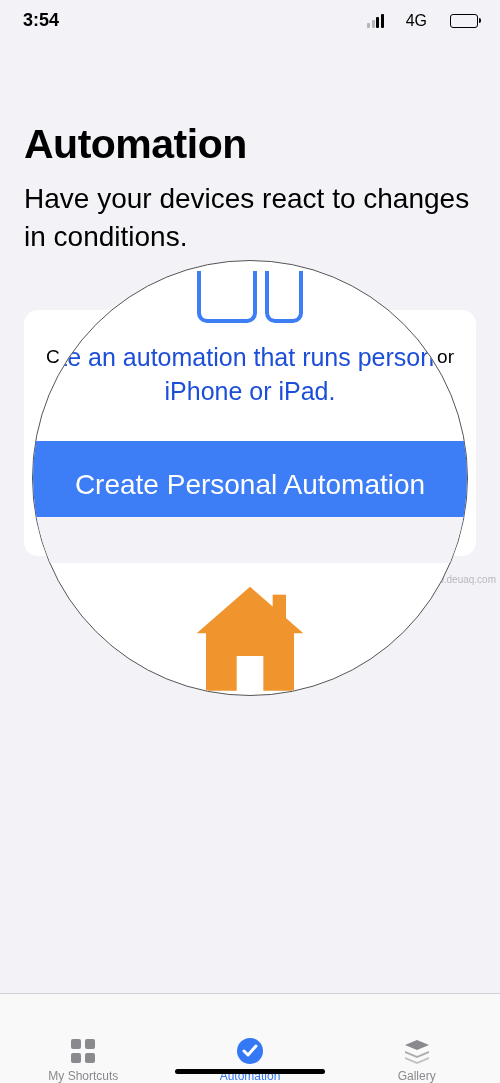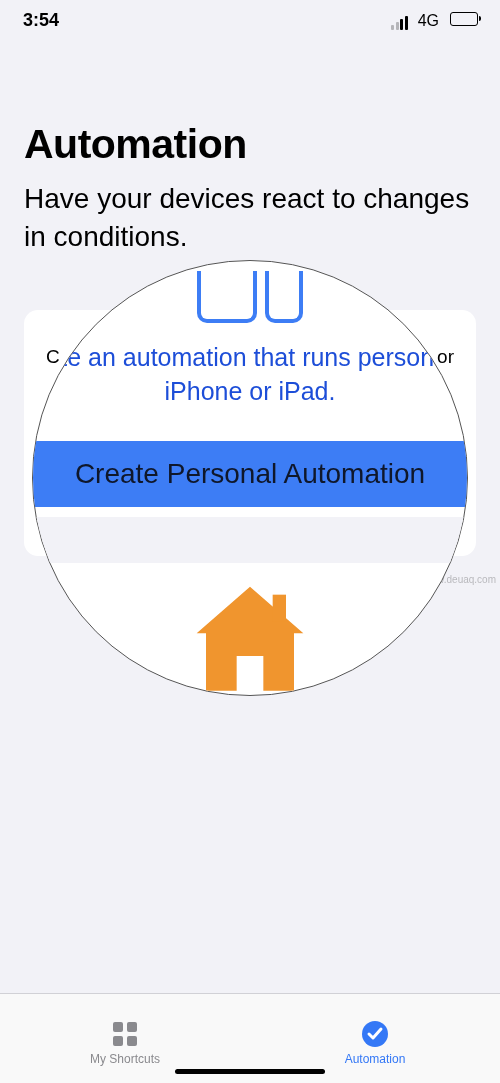--- a/index.html
+++ b/index.html
@@ -15,21 +15,22 @@
       display: flex;
       justify-content: space-between;
       align-items: center;
       padding: 10px 22px 4px 23px;
       font-size: 18px;
       font-weight: 600;
       color: #000;
     }
     .status-right {
       display: flex;
-      gap: 8px;
+      align-items: center;
+      gap: 20px;
       font-size: 16px;
       font-weight: 500;
     }
     .signal-bars {
       display: inline-flex;
       align-items: flex-end;
       gap: 1.5px;
       margin-right: 2px;
     }
     .signal-bars span {
@@ -167,25 +168,25 @@
       color: #1d4ed8;
       line-height: 1.35;
       padding: 0 10px;
     }
     .zoom-button {
       position: absolute;
       top: 180px;
       left: 0;
       right: 0;
       background: #3d7df5;
-      color: #0f172a;
+      color: #ffffff;
       font-size: 28px;
       font-weight: 400;
       text-align: center;
-      padding: 17px 0;
+      padding: 28px 0;
       border: none;
       width: 100%;
       cursor: pointer;
     }
     .zoom-gray-strip {
       position: absolute;
       top: 256px;
       left:0; right:0;
       height: 46px;
       background: #f2f2f7;
@@ -199,21 +200,21 @@
     .tab-bar {
       position: absolute;
       bottom: 0;
       left: 0;
       right: 0;
       height: 90px;
       background: #f9f9f9;
       border-top: 1px solid #d1d1d6;
       display: flex;
       justify-content: space-around;
-      align-items: center;
+      align-items: flex-end;
       padding-top: 8px;
     }
     .tab-item {
       display: flex;
       flex-direction: column;
       align-items: center;
       gap: 3px;
       color: #8a8a8e;
       font-size: 12px;
       cursor: pointer;
@@ -313,15 +314,25 @@
   </div>
   <div class="tab-item active">
     <span class="tab-icon">
       <svg width="28" height="28" viewBox="0 0 28 28">
           <circle cx="14" cy="14" r="13" fill="#3478f6"></circle>
           <path d="M8 14 L12 18 L20 9" stroke="#fff" stroke-width="3" fill="none" stroke-linecap="round" stroke-linejoin="round"></path>
         </svg>
     </span>
     <span>Automation</span>
   </div>
+  <div class="tab-item">
+    <span class="tab-icon">
+      <svg width="28" height="26" viewBox="0 0 28 26">
+          <path d="M2 7 L14 2 L26 7 L14 12 Z" fill="#8a8a8e"></path>
+          <path d="M2 13 L14 18 L26 13 L26 15 L14 20 L2 15 Z" fill="#8a8a8e" opacity="0.7"></path>
+          <path d="M2 19 L14 24 L26 19 L26 21 L14 26 L2 21 Z" fill="#8a8a8e" opacity="0.5"></path>
+        </svg>
+    </span>
+    <span>Gallery</span>
+  </div>
 </div>
 
 <div class="home-indicator"></div>
 
 </body></html>

